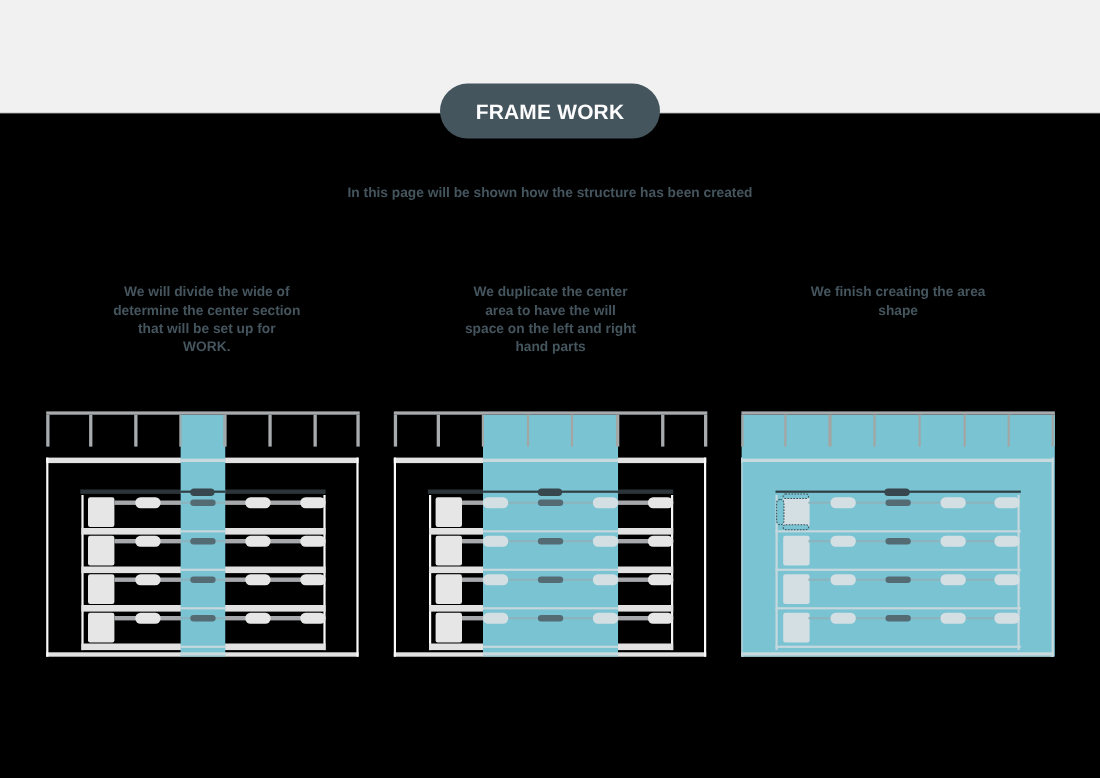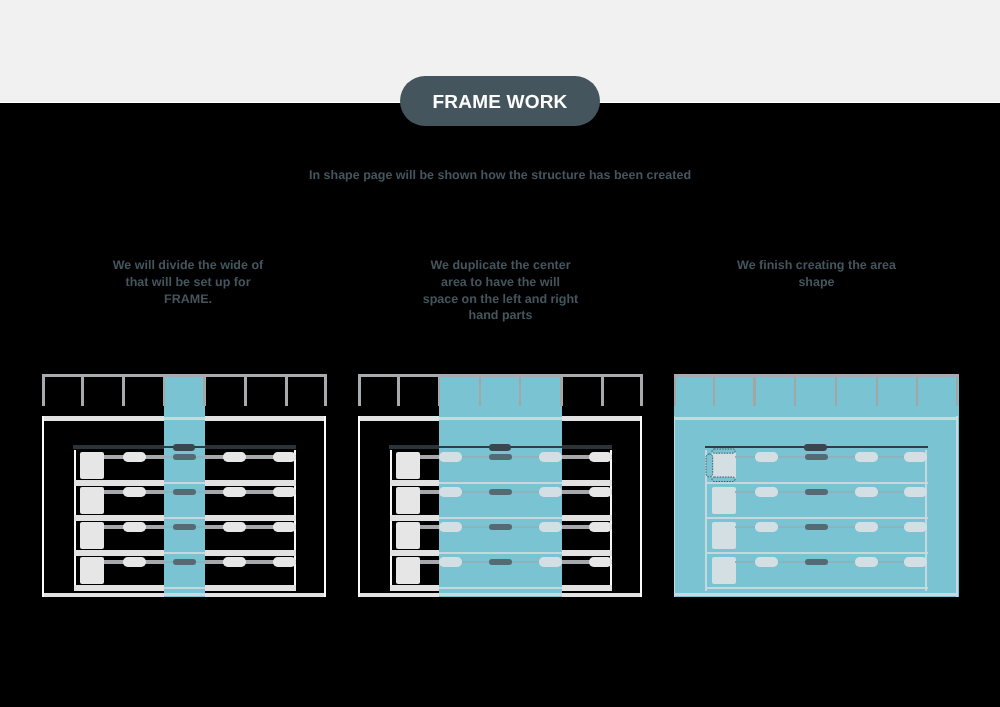--- a/index.html
+++ b/index.html
@@ -53,26 +53,27 @@
 .ghost .pl.dk{background:#546b74;}
 .ghost .hpill{background:#37474d;}
 </style>
 </head>
 <body>
 
 <div class="slide">
   <div class="topband"></div>
   <div class="topline"></div>
   <div class="badge">FRAME WORK</div>
-  <div class="sub">In shape page will be shown how the structure has been created</div>
+  <div class="sub">In this page will be shown how the structure has been created</div>
   <div class="captions" id="captions-host">
       <div class="caption" style="left:78px;top:257.4px;width:220px;">
         <div class="capline">We will divide the wide of</div>
+        <div class="capline">determine the center section</div>
         <div class="capline">that will be set up for</div>
-        <div class="capline">FRAME.</div>
+        <div class="capline">WORK.</div>
       </div>
       <div class="caption" style="left:390.5px;top:257.4px;width:220px;">
         <div class="capline">We duplicate the center</div>
         <div class="capline">area to have the will</div>
         <div class="capline">space on the left and right</div>
         <div class="capline">hand parts</div>
       </div>
       <div class="caption" style="left:706.5px;top:257.4px;width:220px;">
         <div class="capline">We finish creating the area</div>
         <div class="capline">shape</div>

